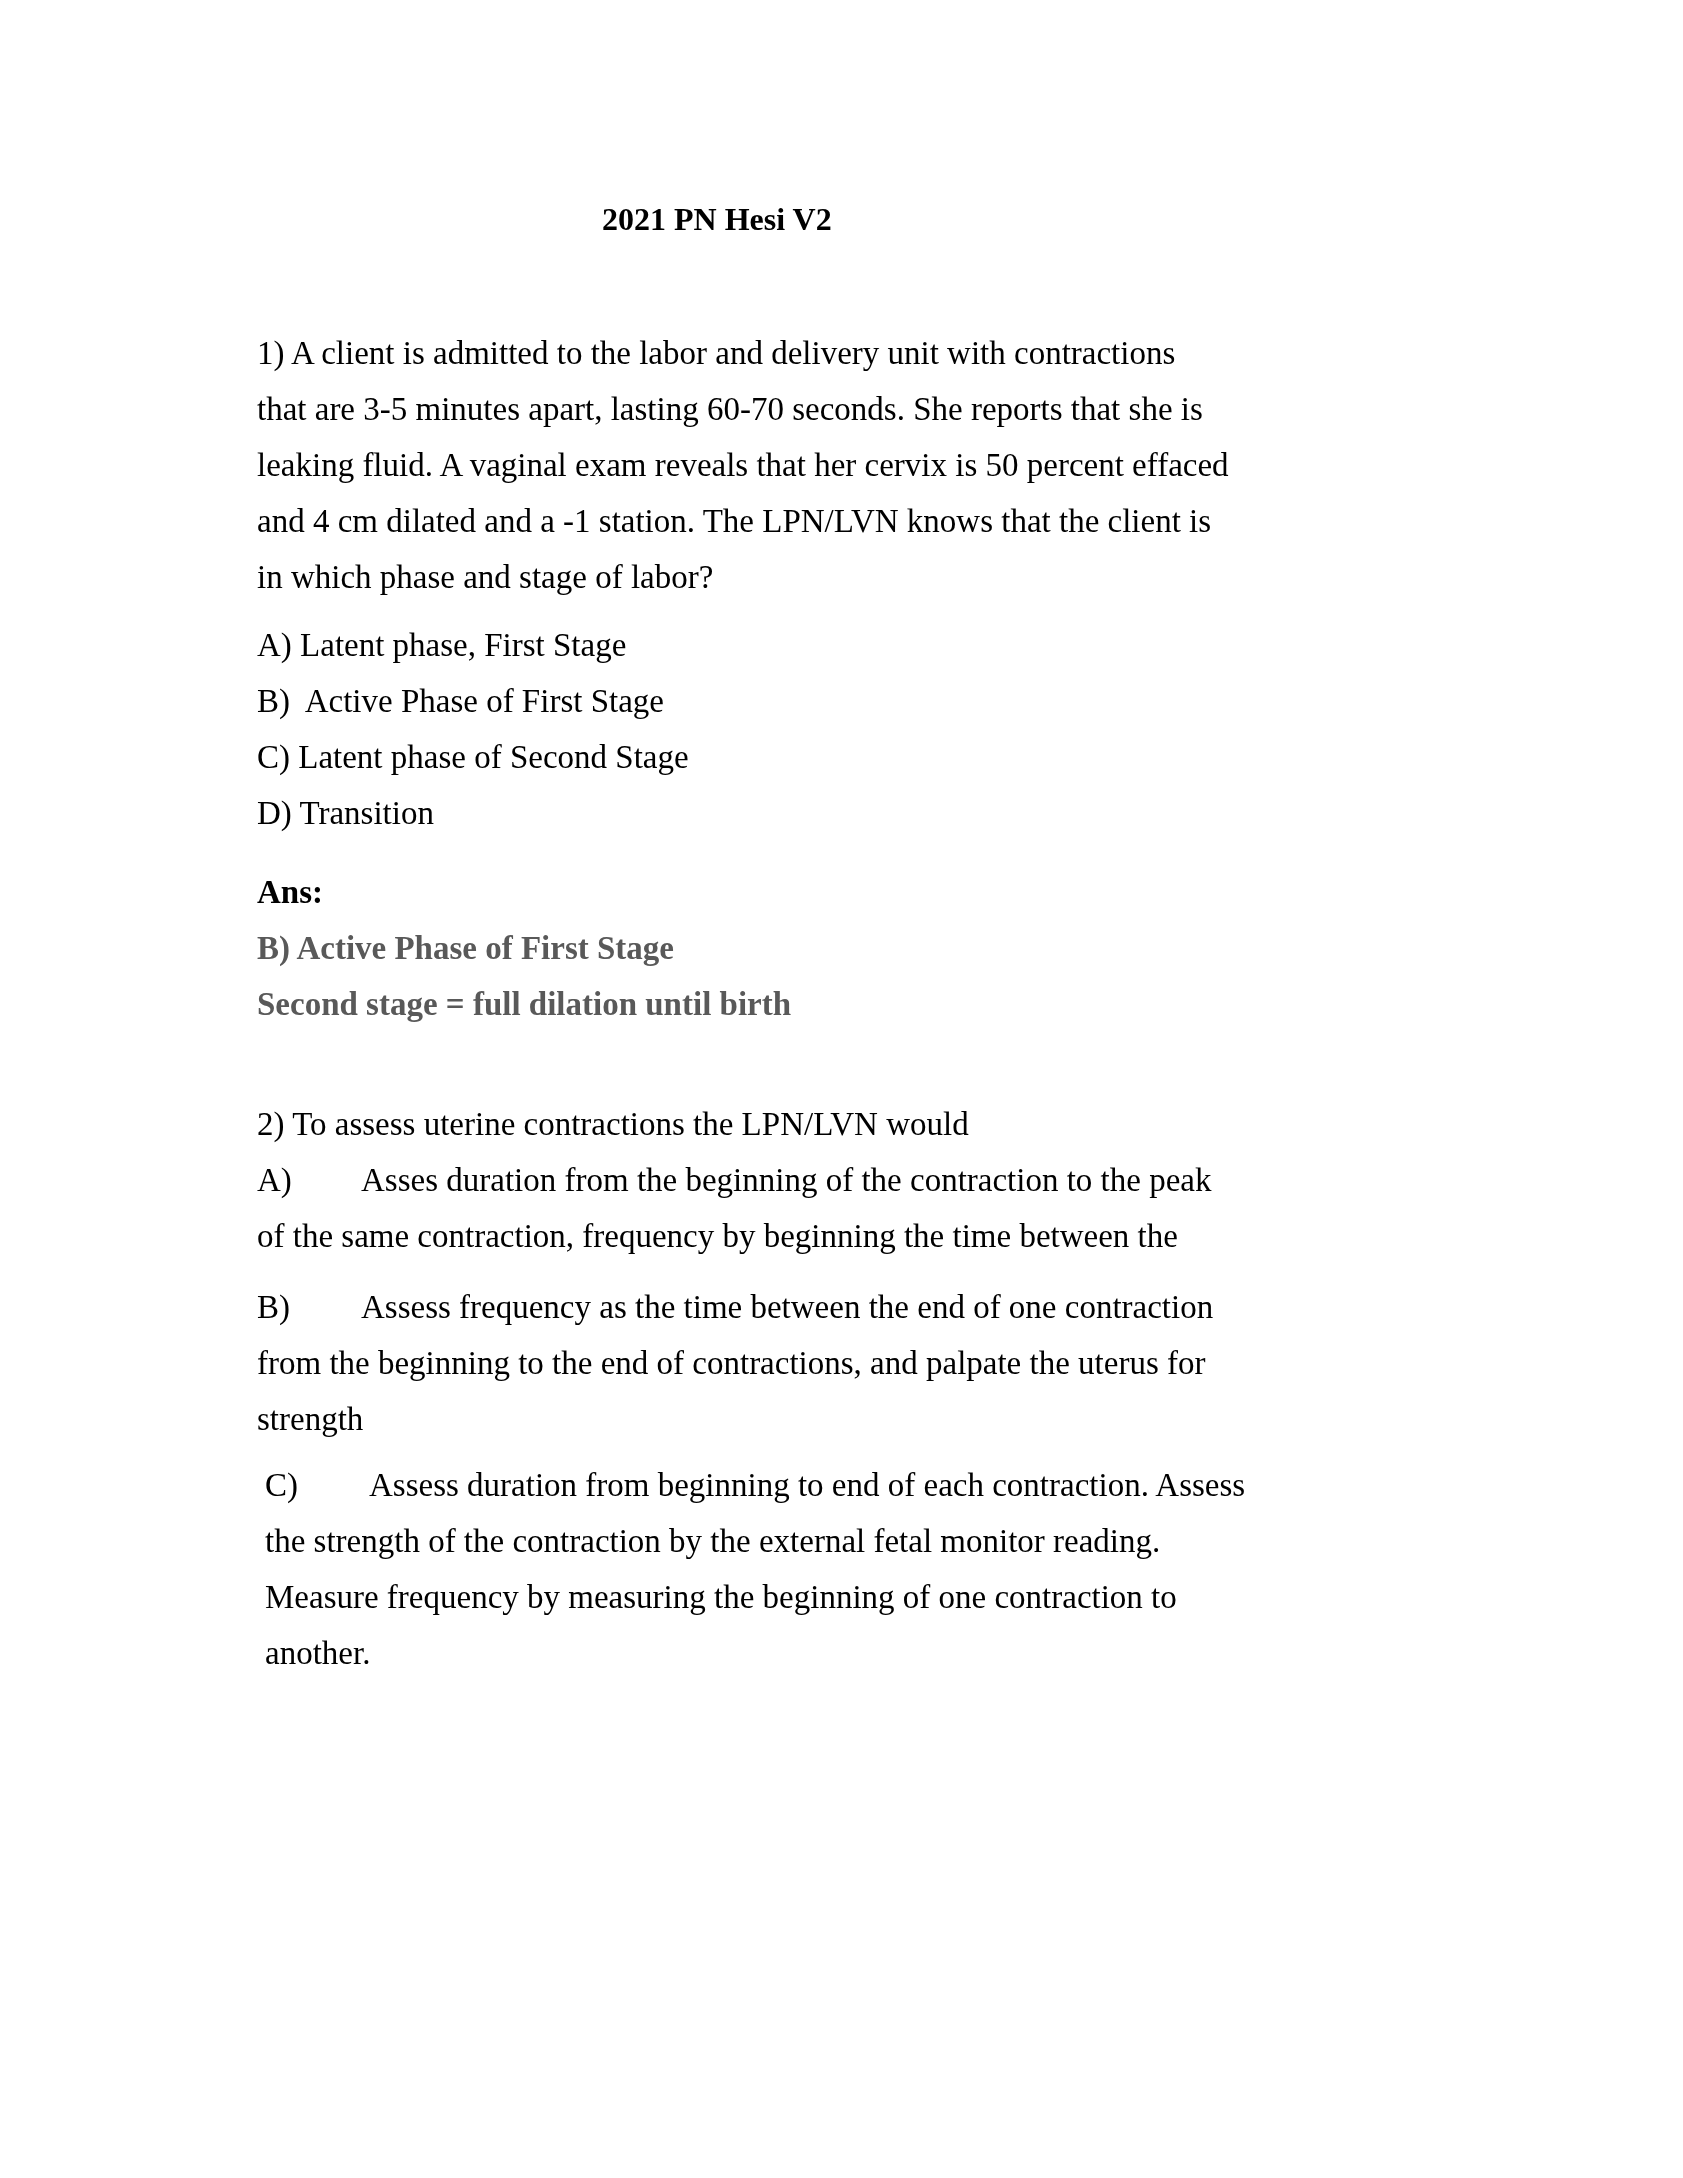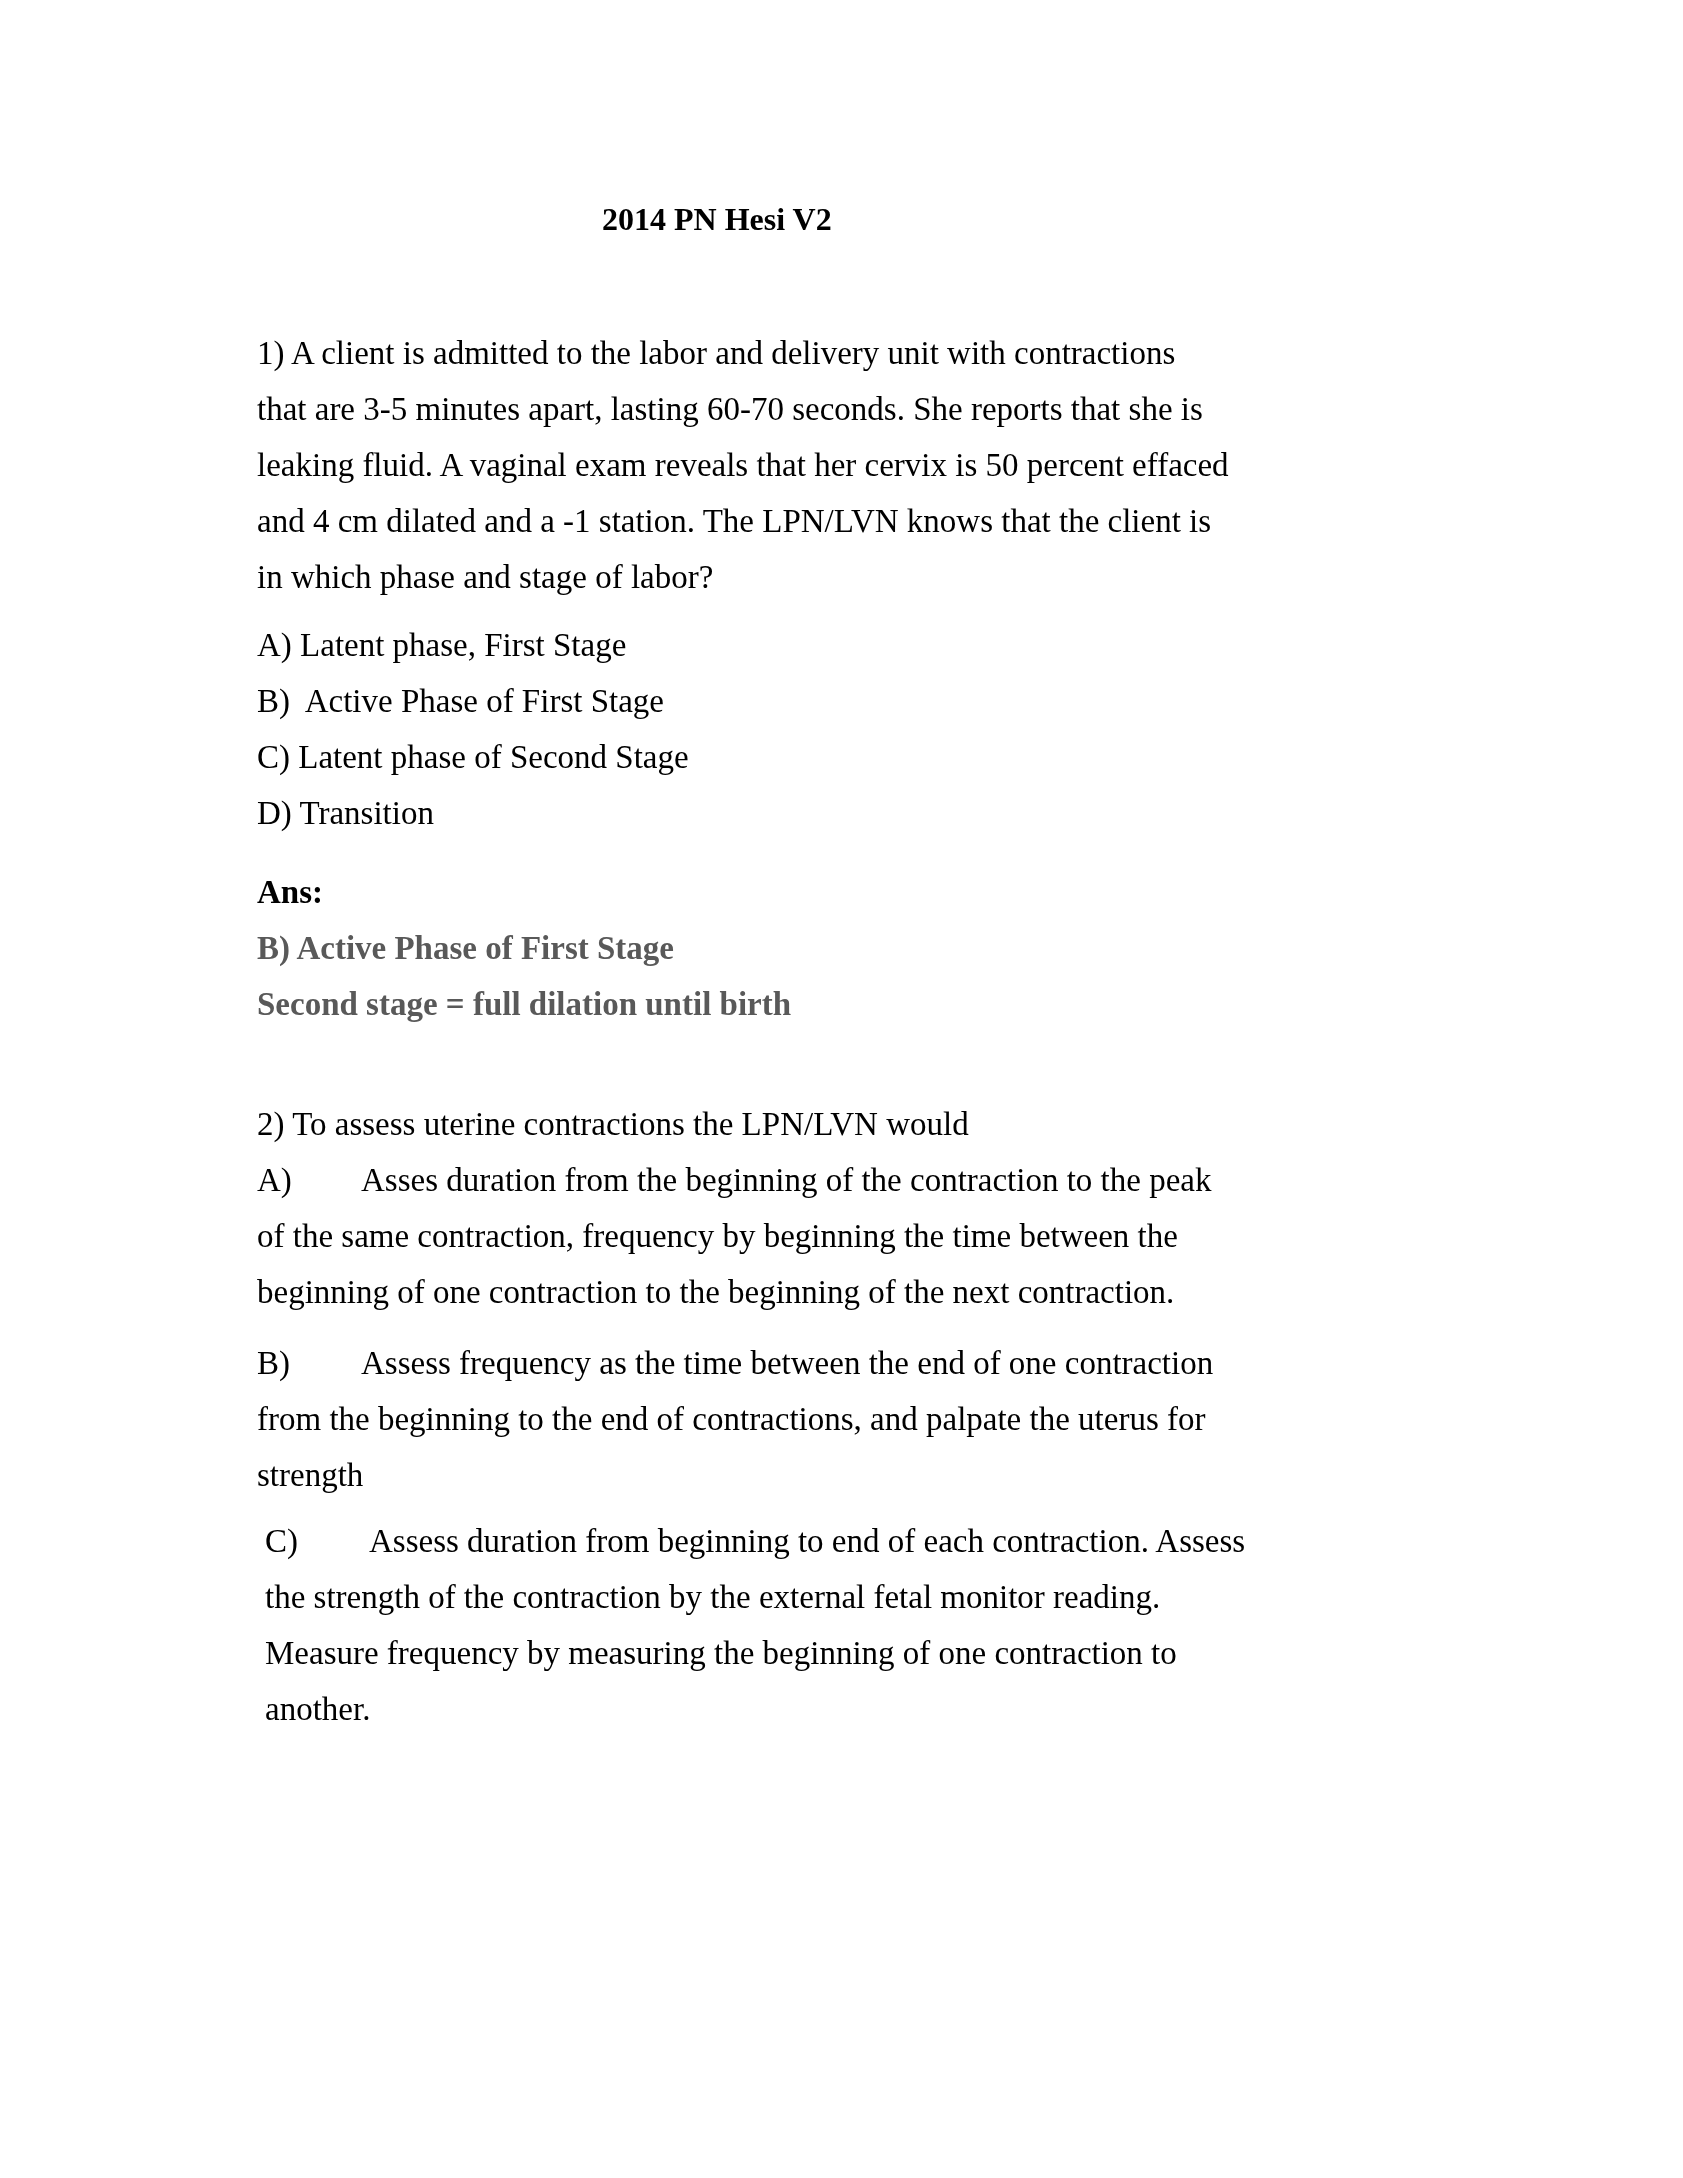--- a/index.html
+++ b/index.html
@@ -39,21 +39,21 @@
     display: inline-block;
     width: 104px;
   }
 </style>
 </head>
 <body>
 
 <div class="page">
   <div class="content">
 
-    <div class="doc-title">2014 PN Hesi V2</div>
+    <div class="doc-title">2021 PN Hesi V2</div>
 
     <section>
       <div>
         <div class="line">1) A client is admitted to the labor and delivery unit with contractions</div>
         <div class="line">that are 3-5 minutes apart, lasting 60-70 seconds. She reports that she is</div>
         <div class="line">leaking fluid. A vaginal exam reveals that her cervix is 50 percent effaced</div>
         <div class="line">and 4 cm dilated and a -1 station. The LPN/LVN knows that the client is</div>
         <div class="line">in which phase and stage of labor?</div>
       </div>
 
@@ -69,21 +69,20 @@
         <div class="line answer-text">B) Active Phase of First Stage</div>
         <div class="line answer-text">Second stage = full dilation until birth</div>
       </div>
     </section>
 
     <section class="q2-block">
       <div>
         <div class="line">2) To assess uterine contractions the LPN/LVN would</div>
         <div class="line"><span class="marker">A)</span><span>Asses duration from the beginning of the contraction to the peak</span></div>
         <div class="line">of the same contraction, frequency by beginning the time between the</div>
-        <div class="line">beginning of one contraction to the beginning of the next contraction.</div>
       </div>
 
       <div class="q2-option-b">
         <div class="line"><span class="marker">B)</span><span>Assess frequency as the time between the end of one contraction</span></div>
         <div class="line">from the beginning to the end of contractions, and palpate the uterus for</div>
         <div class="line">strength</div>
       </div>
 
       <div class="q2-option-c">
         <div class="line"><span class="marker">C)</span><span>Assess duration from beginning to end of each contraction. Assess</span></div>

